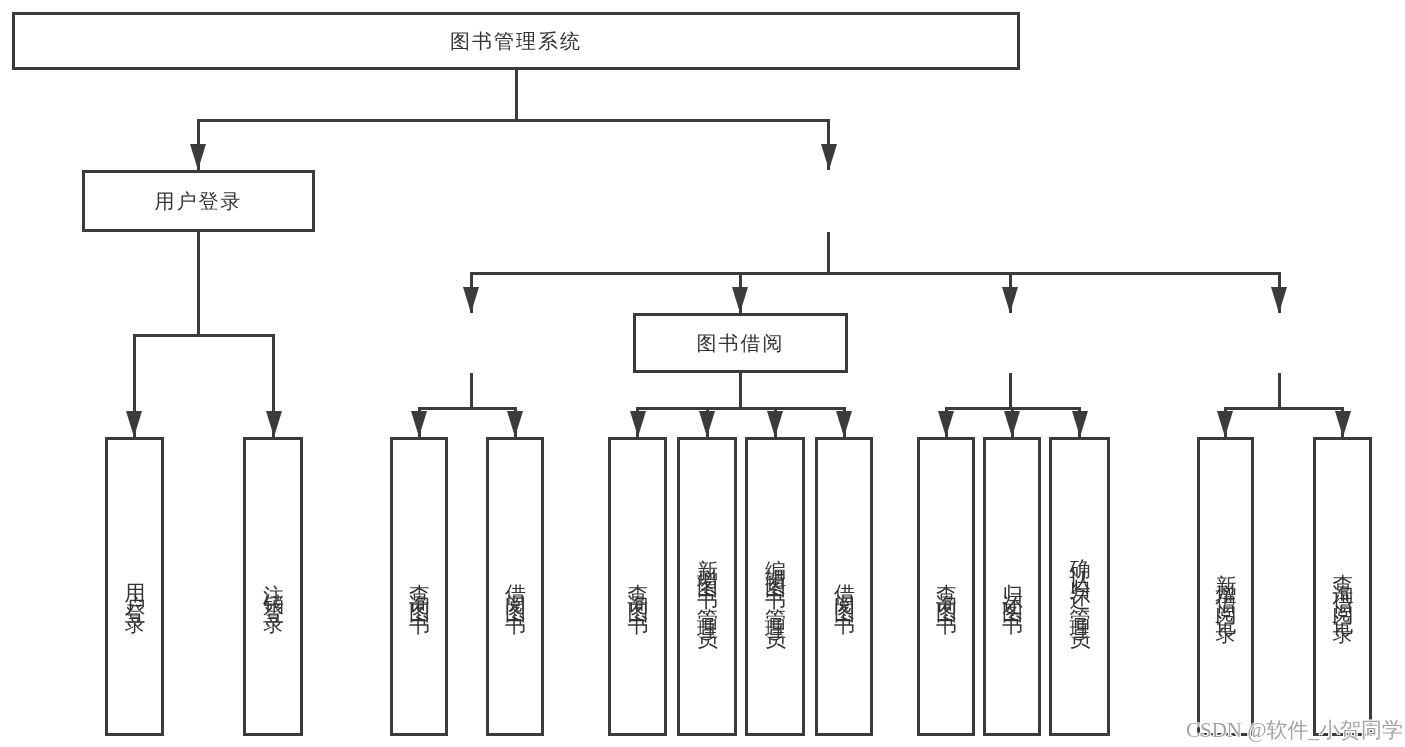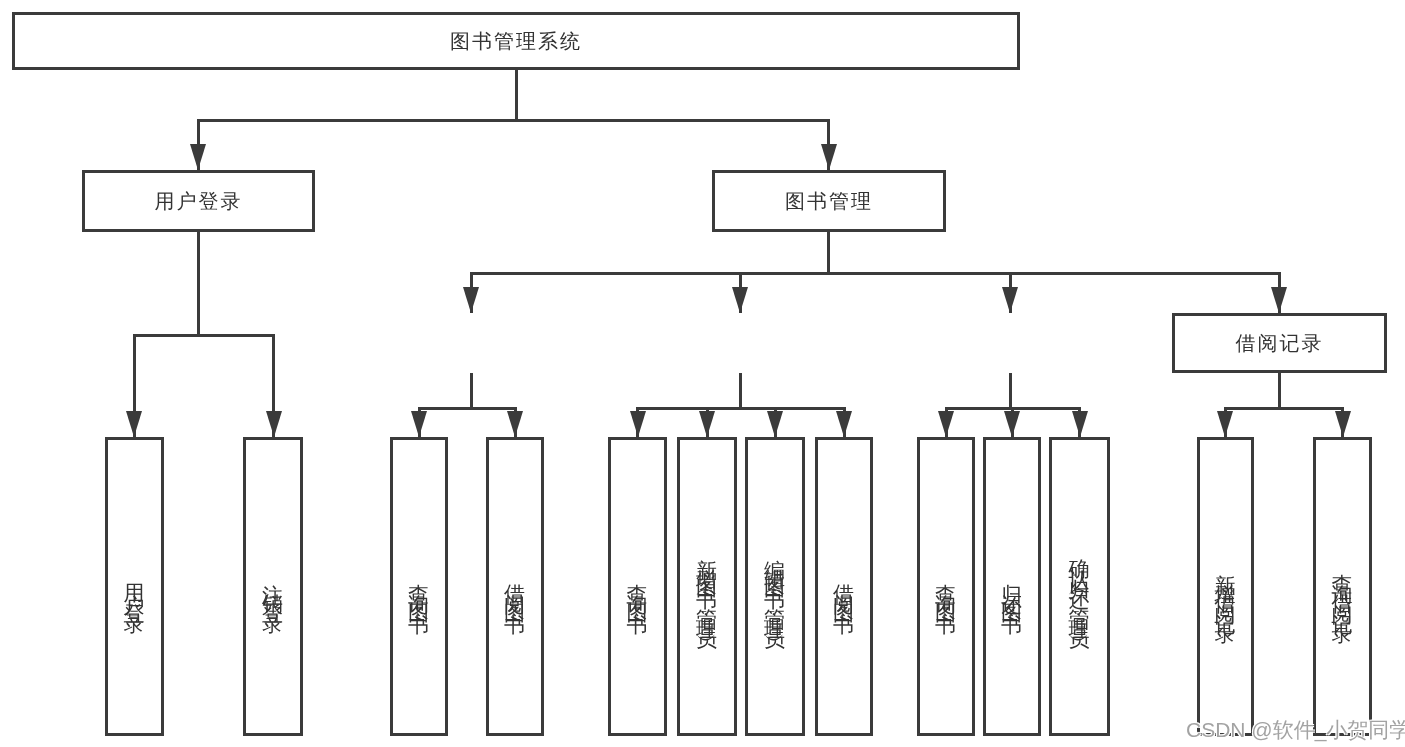--- a/index.html
+++ b/index.html
@@ -3,21 +3,21 @@
 <meta charset="utf-8">
 <style>
   :root{
     --line:#3b3b3b;
     --text:#333333;
     --wm:#a3a3a3;
   }
   html,body{margin:0;padding:0;background:#ffffff;}
   .stage{
     position:relative;width:1405px;height:747px;background:#ffffff;
-    font-family:Liberation Sans, sans-serif;overflow:hidden;
+    font-family:Liberation Serif, serif;overflow:hidden;
   }
   .box{
     position:absolute;background:#ffffff;border:3px solid var(--line);
     box-sizing:border-box;display:flex;align-items:center;justify-content:center;
     color:var(--text);
   }
   .box.h span{font-size:20px;letter-spacing:2px;white-space:nowrap;}
   .box.v span{
     writing-mode:vertical-rl;text-orientation:mixed;
     font-size:21px;letter-spacing:10px;line-height:1;white-space:nowrap;
@@ -40,26 +40,23 @@
 
 <div class="stage">
 
   <div class="box h" style="left:12px;top:12px;width:1008px;height:58px">
     <span>图书管理系统</span>
   </div>
 
   <div class="box h" style="left:82px;top:170px;width:233px;height:62px">
     <span>用户登录</span>
   </div>
-  <div class="box h" style="left:712px;top:170px;width:234px;height:62px">
-    <span>图书管理</span>
-  </div>
 
-  <div class="box h" style="left:1172px;top:313px;width:215px;height:60px">
-    <span>借阅记录</span>
+  <div class="box h" style="left:633px;top:313px;width:215px;height:60px">
+    <span>图书借阅</span>
   </div>
 
   <div class="box v leaf" style="left:105px;width:59px">
     <span>用户登录</span>
   </div>
   <div class="box v leaf" style="left:243px;width:60px">
     <span>注销登录</span>
   </div>
   <div class="box v leaf" style="left:390px;width:58px">
     <span>查询图书</span>

